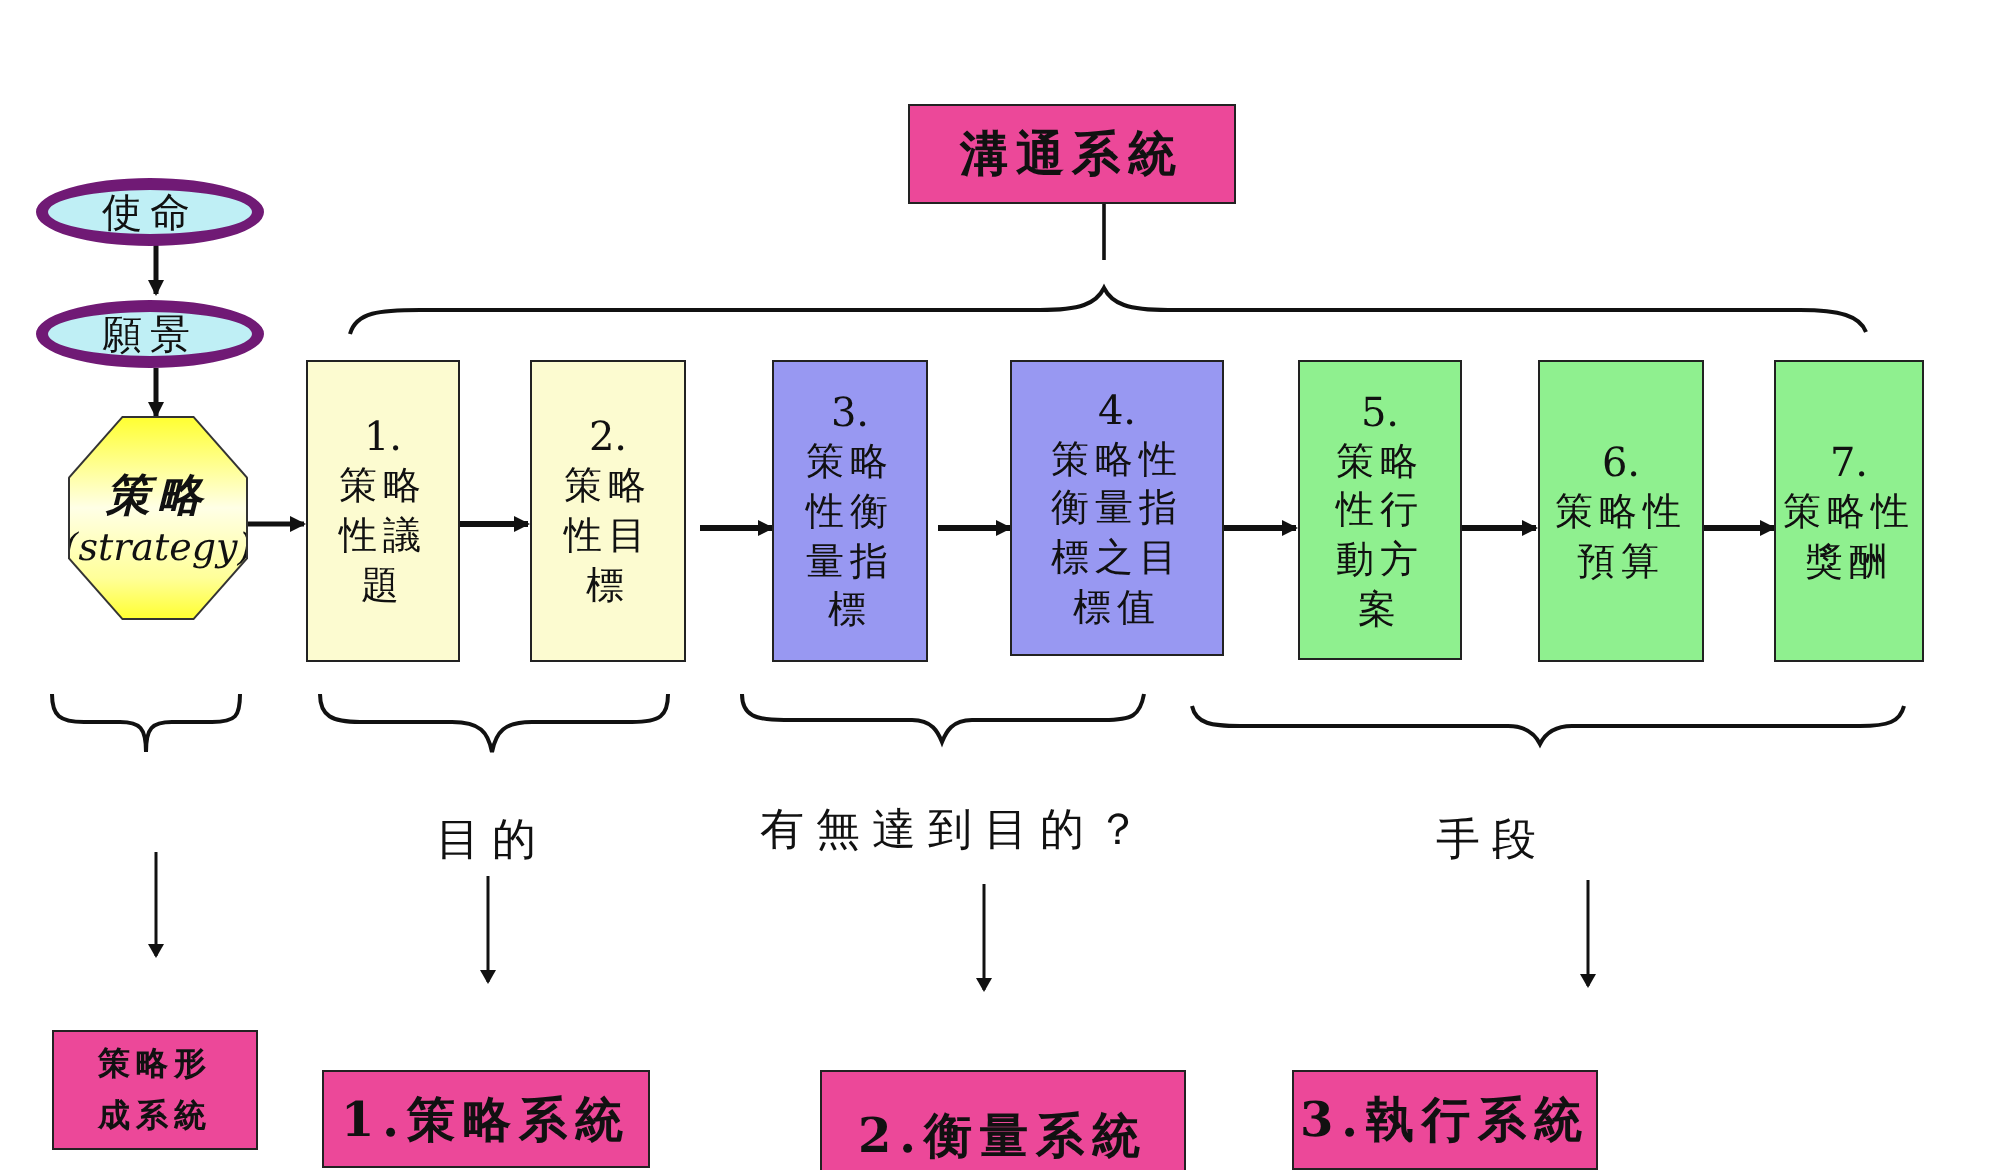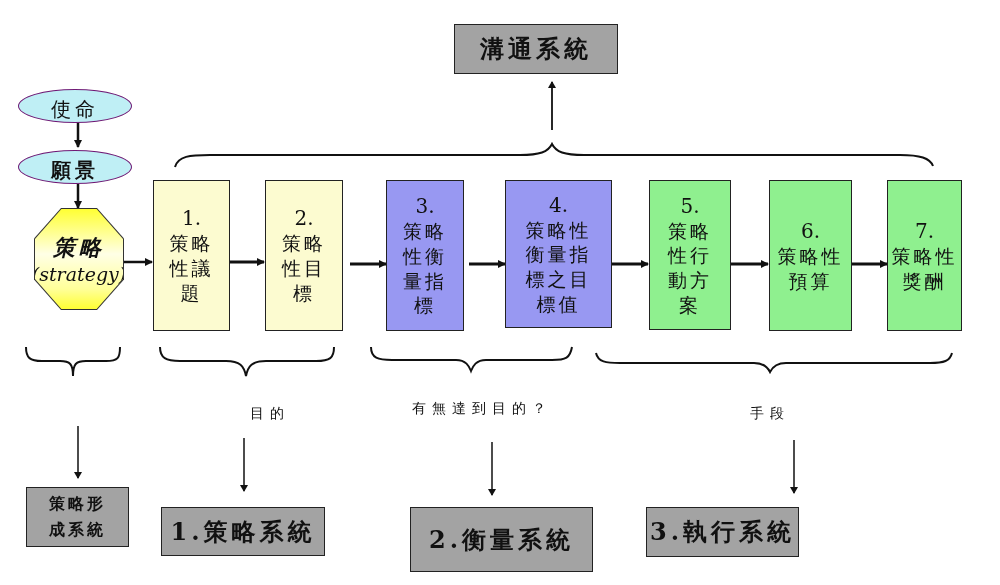--- a/index.html
+++ b/index.html
@@ -1,36 +1,36 @@
 <!DOCTYPE html>
 <html><head>
 <meta charset="utf-8">
 <style>
   html, body { margin: 0; padding: 0; background: #ffffff; }
   body { width: 1000px; height: 585px; position: relative; overflow: hidden;
          font-family: "DejaVu Serif", "Liberation Serif", serif; color: #111; }
   svg.lines { position: absolute; left: 0; top: 0; width: 1000px; height: 585px; pointer-events: none; }
   .node { position: absolute; box-sizing: border-box; display: flex; flex-direction: column;
           align-items: center; justify-content: center; text-align: center; line-height: 1.25; }
-  .ellipse { border: 1px solid #701a75; border-radius: 50%; background: #bfeff5; font-size: 20px; letter-spacing: 4px; justify-content: flex-end; }
+  .ellipse { border: 6px solid #701a75; border-radius: 50%; background: #bfeff5; font-size: 20px; letter-spacing: 4px; }
   .step { border: 1.5px solid #222; font-size: 19px; letter-spacing: 3px; line-height: 1.3; }
   .step .num { font-size: 20px; letter-spacing: 0; }
   .yellow { background: #fcfbd0; }
   .purple { background: #9898f2; }
   .green { background: #8ff08f; }
   .octagon { clip-path: polygon(30% 0, 70% 0, 100% 30%, 100% 70%, 70% 100%, 30% 100%, 0 70%, 0 30%);
              background: linear-gradient(180deg, #ffff33 0%, #ffffe6 45%, #ffff99 80%, #ffff33 100%); }
   .oct-wrap { position: absolute; left: 34px; top: 208px; width: 90px; height: 102px;
               background: #333; clip-path: polygon(30% 0, 70% 0, 100% 30%, 100% 70%, 70% 100%, 30% 100%, 0 70%, 0 30%); }
   .oct-inner { position: absolute; left: 1px; top: 1px; right: 1px; bottom: 1px; display: flex;
                flex-direction: column; align-items: center; justify-content: center; }
   .oct-title { font-style: italic; font-size: 22px; font-weight: bold; letter-spacing: 4px; }
   .oct-sub { font-style: italic; font-size: 19px; }
-  .label { position: absolute; font-size: 14px; letter-spacing: 6px; white-space: nowrap; margin-left: 32px; }
-  .sysbox { border: 1.5px solid #222; background: #a3a3a3; font-weight: bold; font-size: 24px; letter-spacing: 4px; }
+  .label { position: absolute; font-size: 22px; letter-spacing: 6px; white-space: nowrap; }
+  .sysbox { border: 1.5px solid #222; background: #ec4899; font-weight: bold; font-size: 24px; letter-spacing: 4px; margin-top: 28px; }
   .small-sys { font-size: 16px; letter-spacing: 3px; font-weight: bold; line-height: 1.6; }
 </style>
 </head>
 <body>
 
 <svg class="lines" viewBox="0 0 1000 585">
   <defs>
     <marker id="ah" markerWidth="8" markerHeight="8" refX="7" refY="4" orient="auto" markerUnits="userSpaceOnUse">
       <path d="M0,0 L8,4 L0,8 z" fill="#111"></path>
     </marker>
@@ -65,21 +65,21 @@
   <line x1="794" y1="440" x2="794" y2="493" stroke="#111" stroke-width="1.5" marker-end="url(#ahs)"></line>
 </svg>
 
 <div class="node sysbox" style="left:454px; top:24px; width:164px; height:50px;">
   <span>溝通系統</span>
 </div>
 
 <div class="node ellipse" style="left:18px; top:89px; width:114px; height:34px;">
   <span>使命</span>
 </div>
-<div class="node ellipse" style="left:18px; top:150px; width:114px; height:34px;font-weight:bold;">
+<div class="node ellipse" style="left:18px; top:150px; width:114px; height:34px;">
   <span>願景</span>
 </div>
 
 <div class="oct-wrap">
   <div class="oct-inner octagon">
     <span class="oct-title">策略</span>
     <span class="oct-sub">(strategy)</span>
   </div>
 </div>
 

